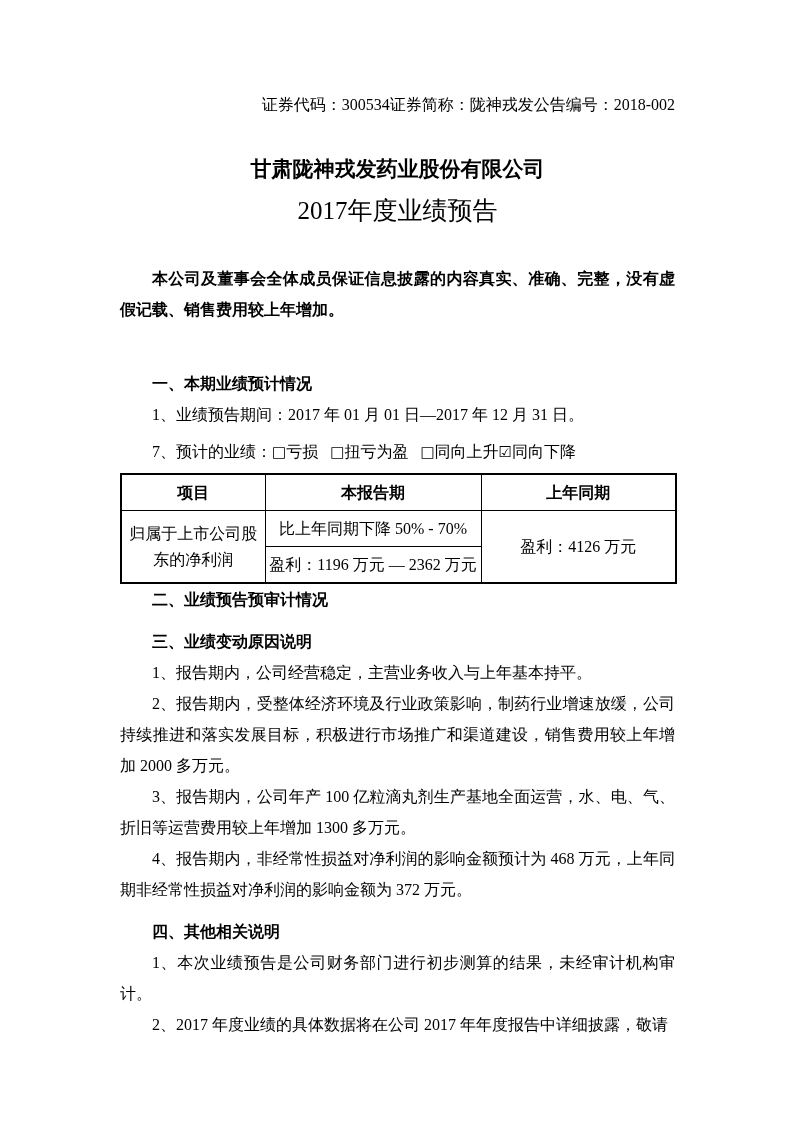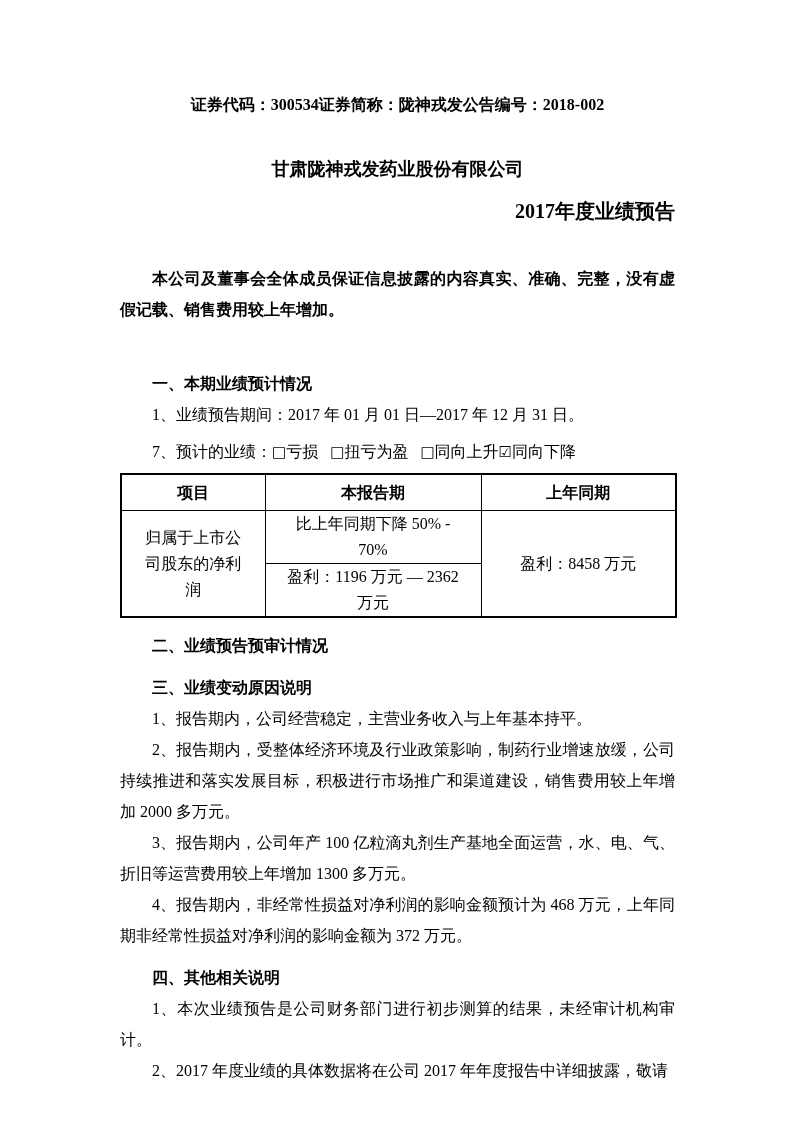--- a/index.html
+++ b/index.html
@@ -7,54 +7,54 @@
     position:relative;
     width:793px; height:1122px;
     box-sizing:border-box;
     padding:89px 118px 0 120px;
     background:#ffffff;
     color:#000;
     font-family:"Liberation Serif","DejaVu Serif",serif;
     font-size:16px;
     overflow:hidden;
   }
-  .hdr { display:flex; justify-content:center; line-height:31px;font-weight:bold; }
+  .hdr { display:flex; justify-content:flex-end; line-height:31px; }
   .title {
-    font-size:18px; font-weight:bold; text-align:center;
+    font-size:21px; font-weight:bold; text-align:center;
     margin:28px 0 0; line-height:42px;
   }
   .subtitle {
-    font-size:20px; font-weight:bold; text-align:right;
+    font-size:25px; font-weight:normal; text-align:center;
     margin:0; line-height:42px;
   }
   .disclaimer {
     font-weight:bold; margin:31px 0 0; line-height:31px;
     text-indent:32px; text-align:justify;
   }
   h3.sec {
     font-size:16px; font-weight:bold; margin:11px 0 0;
     line-height:31px; text-indent:32px;
   }
-  h3.sec.mt0 { margin-top:12px; }
+  h3.sec.mt0 { margin-top:0; }
   h3.sec.mt26 { margin-top:43px; }
   p.item {
     margin:0; line-height:31px; text-indent:32px; text-align:justify;
     text-align-last:left;
   }
   p.item.mt6 { margin-top:6px; }
   .opt { white-space:nowrap; }
   .opt.sp { margin-right:12px; }
   .sym { font-family:"DejaVu Sans","Liberation Sans",sans-serif; font-size:15px; }
   table.tbl {
     border-collapse:collapse; table-layout:fixed; width:555px;
     margin-top:5px; border:2px solid #000;
   }
   table.tbl th, table.tbl td {
     border:1px solid #000; text-align:center; vertical-align:middle;
-    padding:0 16px; font-size:16px; line-height:26px;margin-top:26px;
+    padding:0 0; font-size:16px; line-height:26px;margin-top:26px;
   }
   table.tbl thead th { font-weight:bold; height:35px; }
   table.tbl tbody td { height:35px; font-weight:normal; }
 </style>
 </head>
 <body>
 
 <div class="page">
 
   <div class="hdr">
@@ -82,21 +82,21 @@
       <tr>
         <th>项目</th>
         <th>本报告期</th>
         <th>上年同期</th>
       </tr>
     </thead>
     <tbody>
       <tr>
         <td rowspan="2">归属于上市公司股东的净利润</td>
         <td>比上年同期下降 50% - 70%</td>
-        <td rowspan="2">盈利：8458 万元</td>
+        <td rowspan="2">盈利：4126 万元</td>
       </tr>
       <tr>
         <td>盈利：1196 万元 — 2362 万元</td>
       </tr>
     </tbody>
   </table>
 
   <h3 class="sec mt0">二、业绩预告预审计情况</h3>
 
   <h3 class="sec">三、业绩变动原因说明</h3>

